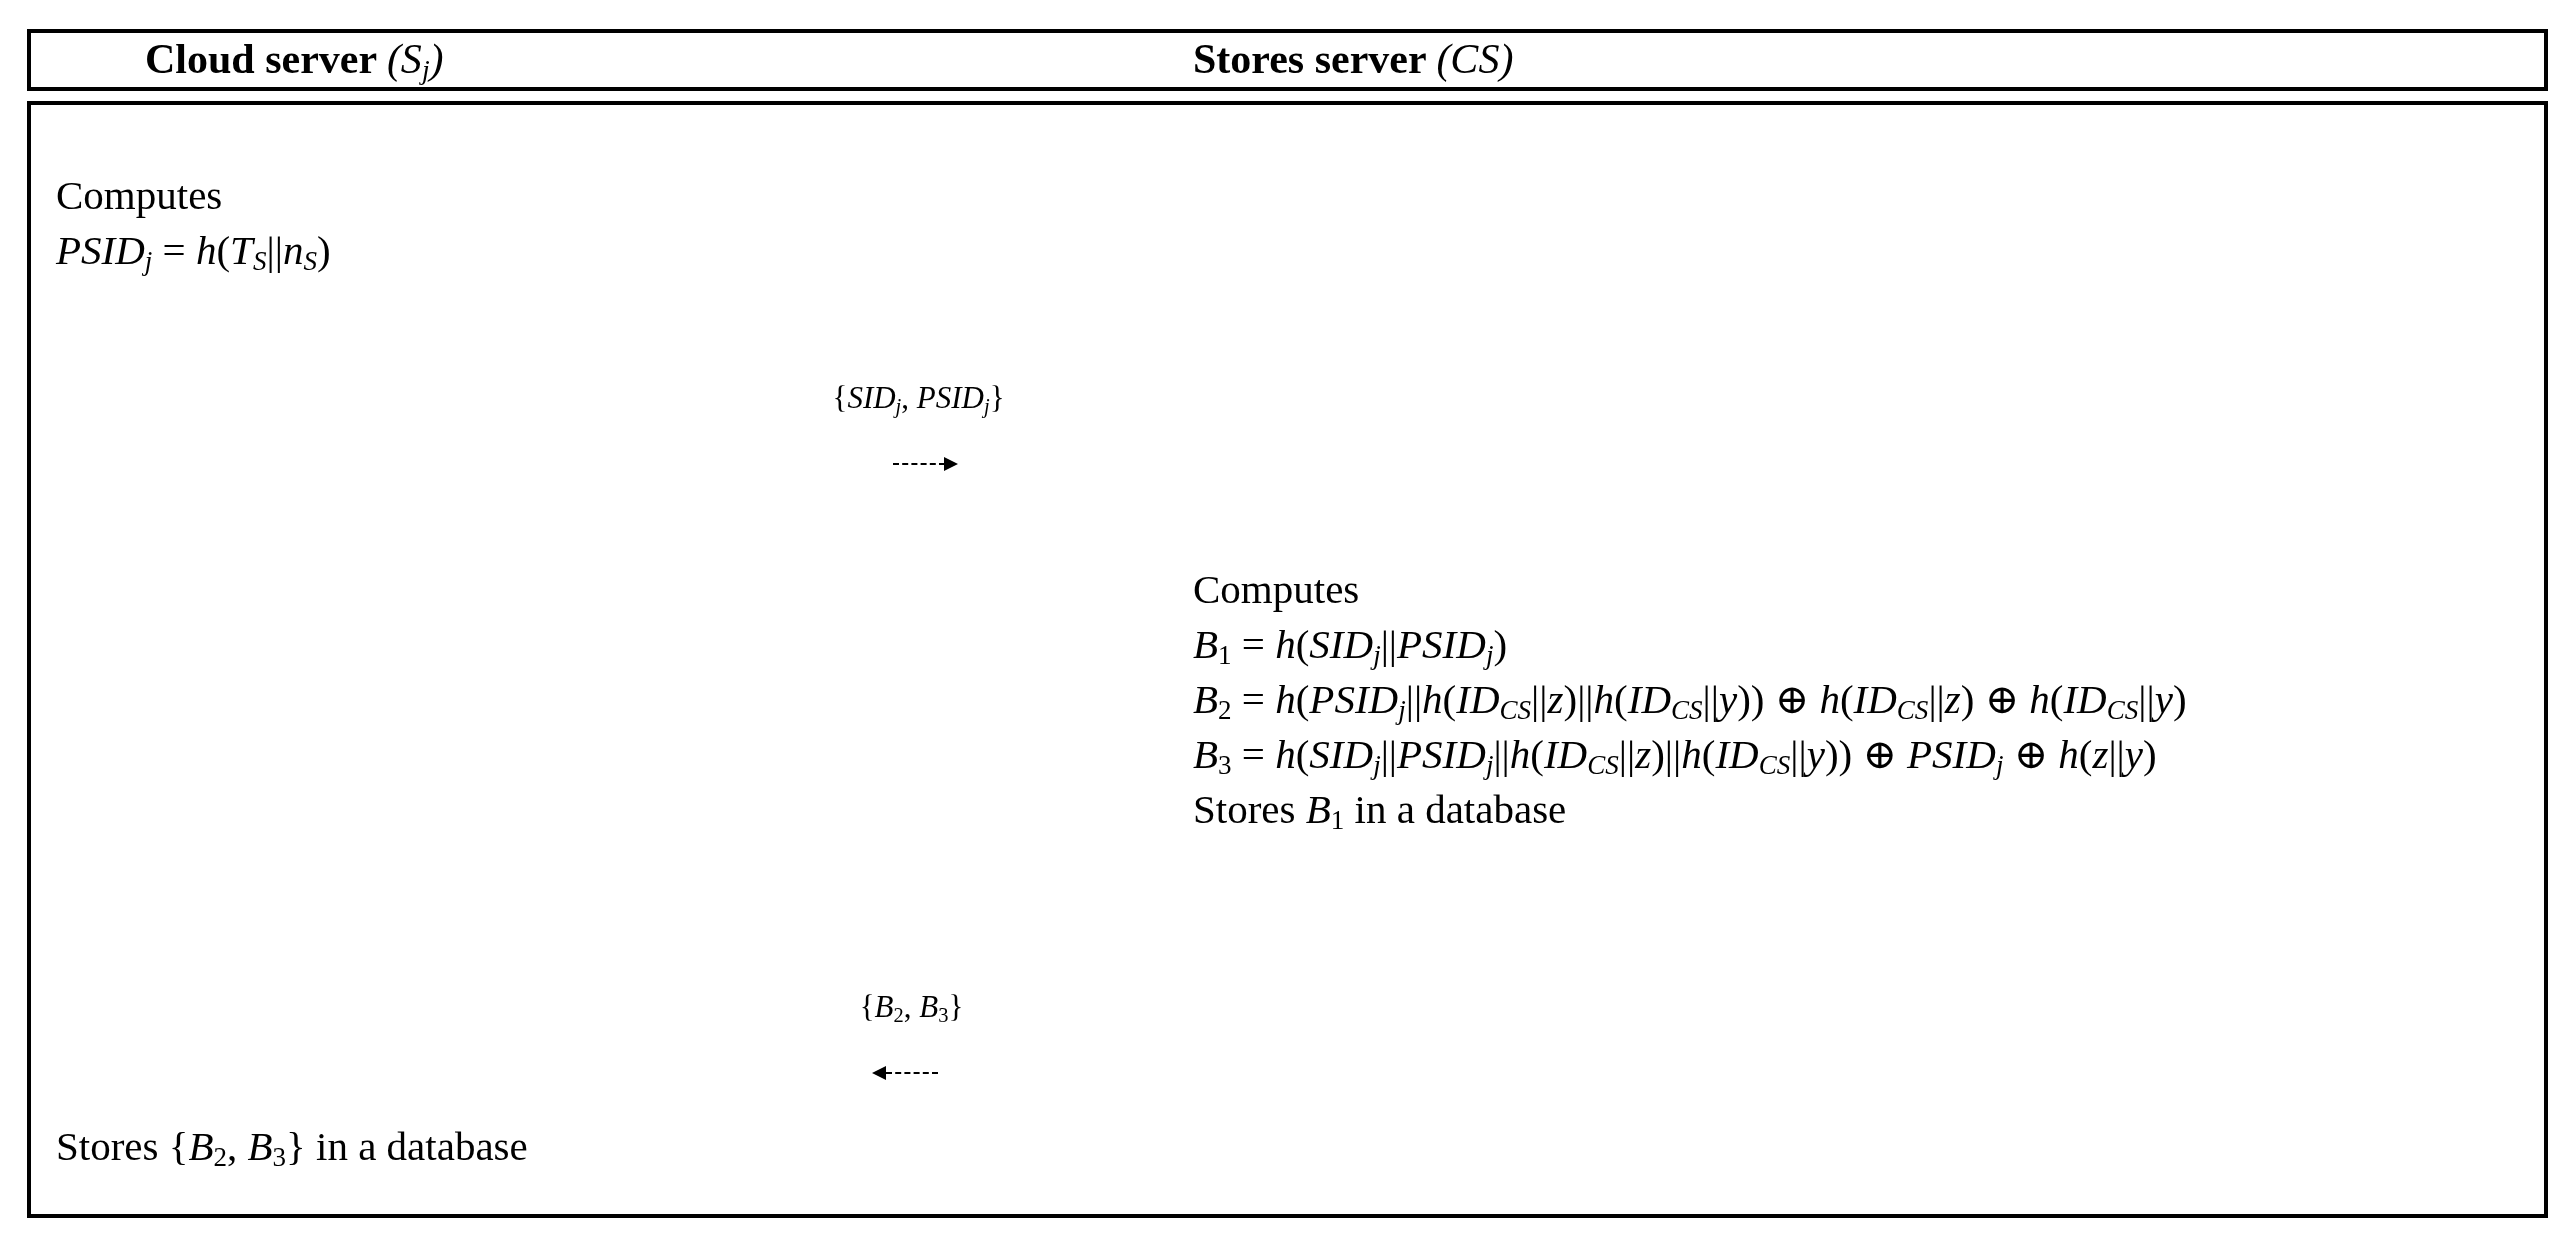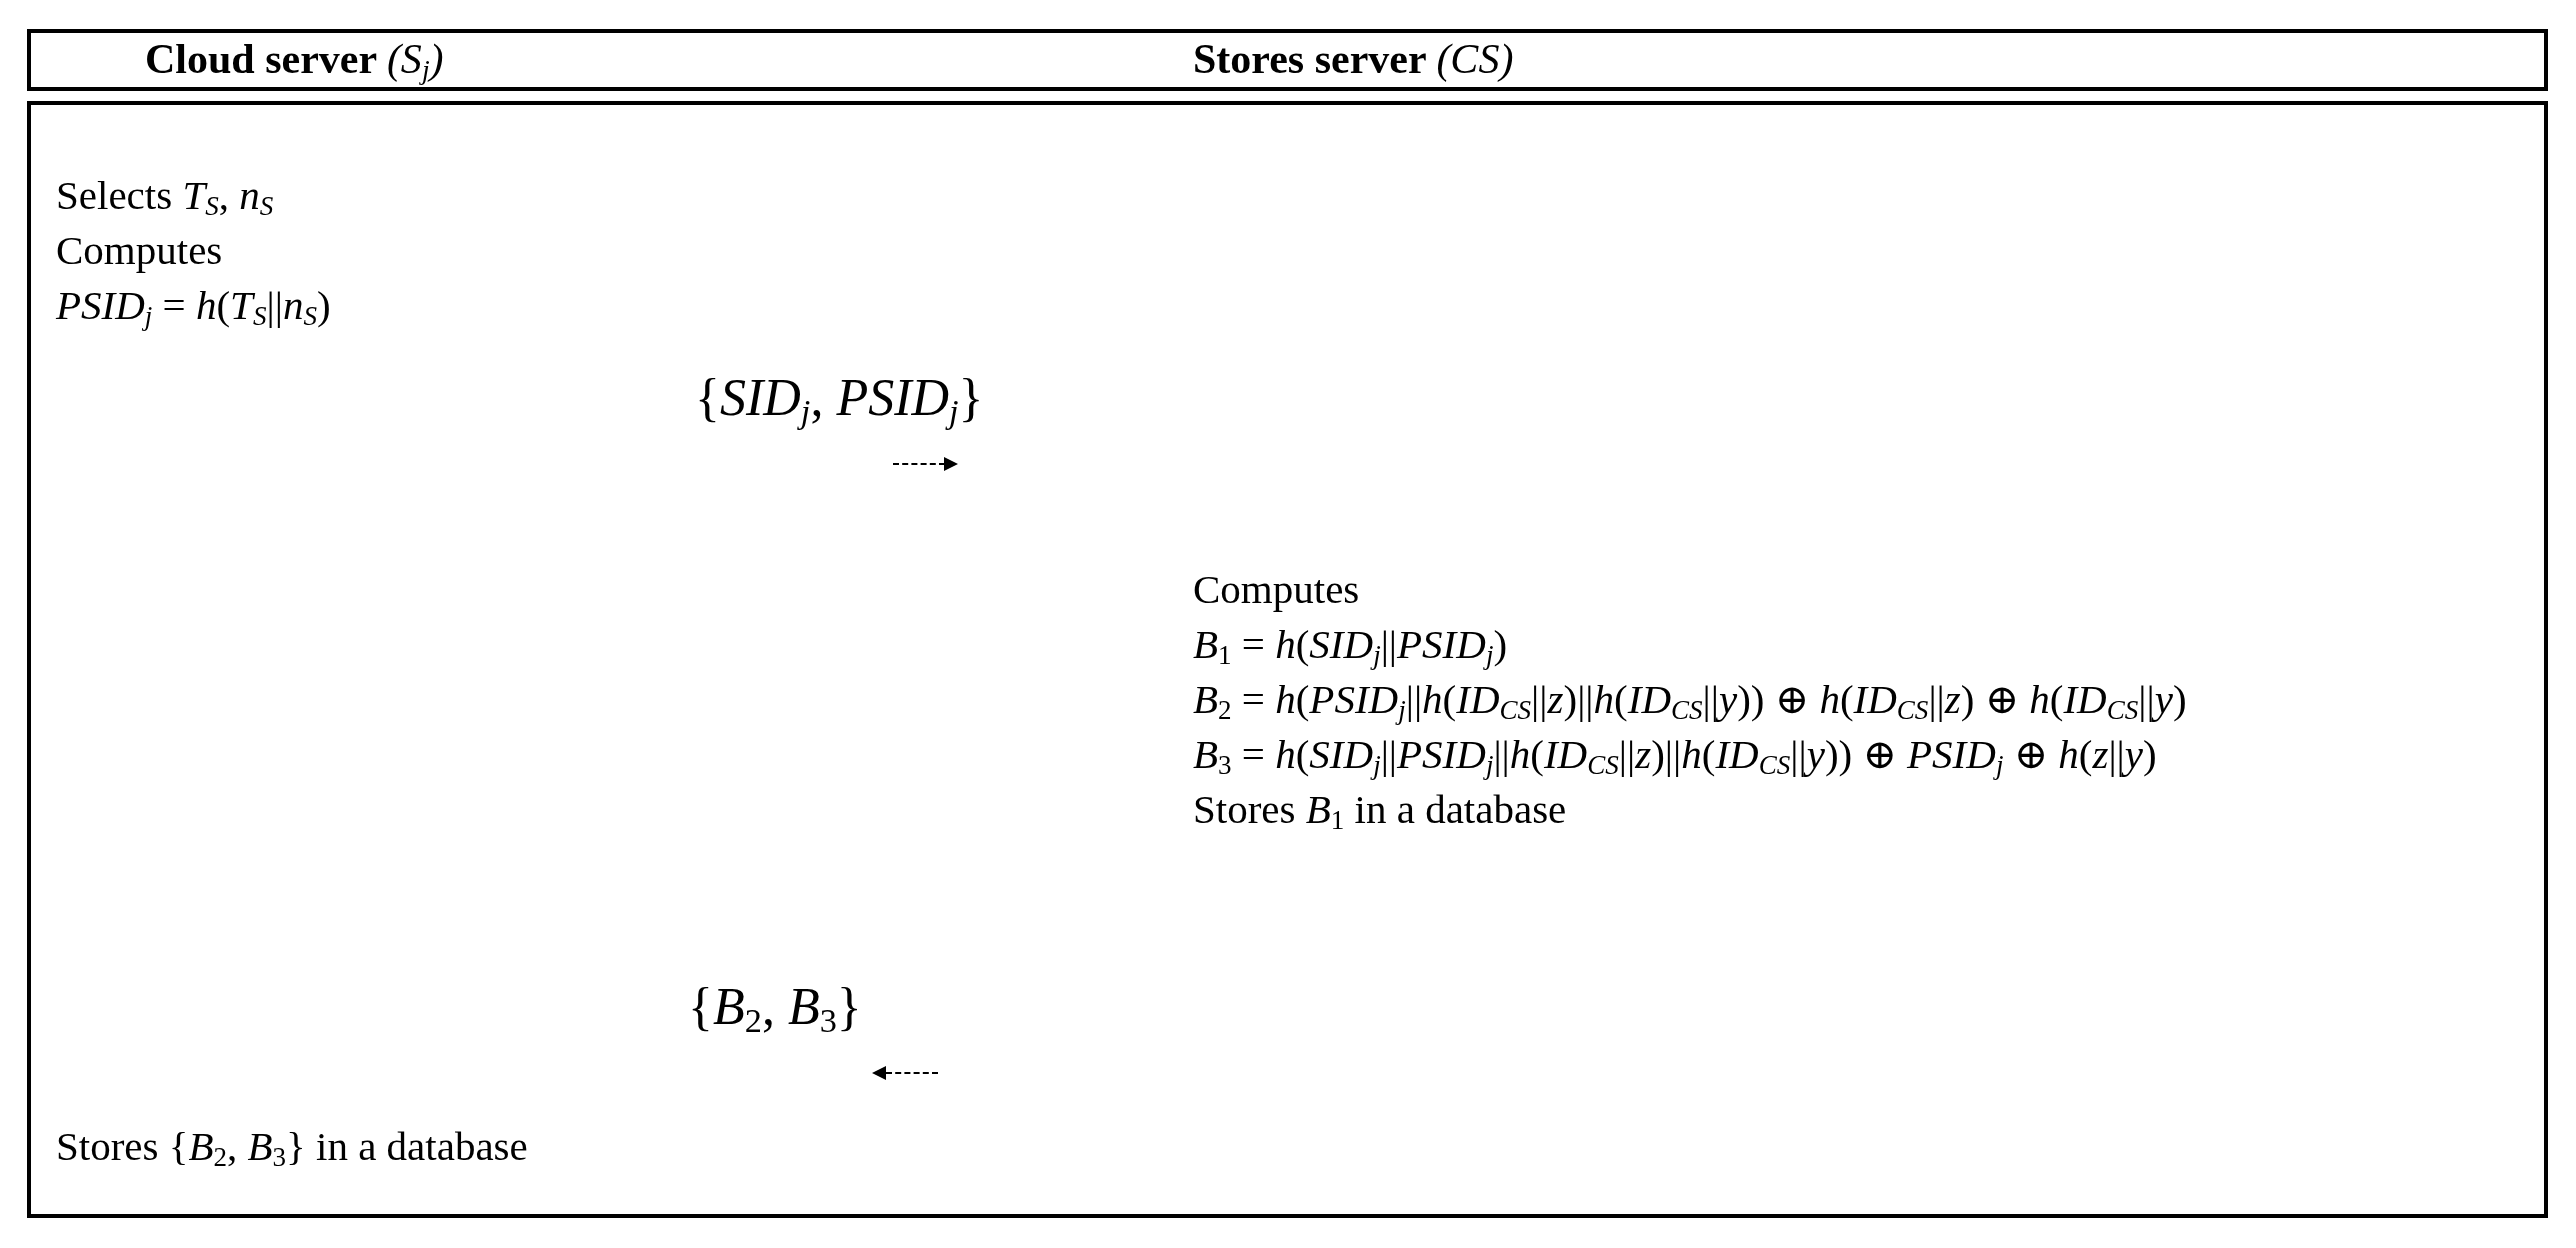--- a/index.html
+++ b/index.html
@@ -17,21 +17,21 @@
     font-size:42px;font-weight:bold;white-space:nowrap;
   }
   #hLeft{left:114px}
   #hRight{left:1162px}
 
   .block{position:absolute;font-size:41px;line-height:55px;white-space:nowrap}
   #cloud1{left:25px;top:63px}
   #control{left:1162px;top:457px}
   #cloud2{left:25px;top:1014px}
 
-  .message{position:absolute;width:447px;font-size:52px;line-height:55px;white-space:nowrap}
+  .message{position:absolute;width:447px;text-align:center;font-size:31px;line-height:55px;white-space:nowrap}
   #msg1{left:664px;top:265px}
   #msg2{left:657px;top:874px}
 
   
   .mi{font-style:italic;font-weight:400}
   .mr{font-style:normal}
   sub{font-size:66%;line-height:0;vertical-align:-0.22em}
 
   
   .dash{position:relative;height:0;width:52px;border-top:2.7px dashed #000;margin:38px auto 0}
@@ -44,21 +44,20 @@
 <body style="background: rgb(255, 255, 255); color: rgb(0, 0, 0);">
 
 <div class="box" id="headerBox" style="border-color: rgb(0, 0, 0);">
   <div class="hlabel" id="hLeft"><span class="mr">Cloud server </span><span class="mi">(S</span><sub class="mi">j</sub><span class="mi">)</span></div>
   <div class="hlabel" id="hRight"><span class="mr">Stores server </span><span class="mi">(CS)</span></div>
 </div>
 
 <div class="box" id="mainBox" style="border-color: rgb(0, 0, 0);">
 
   <div class="block" id="cloud1">
-    <div><span class="mr">Selects </span><span class="mi">T</span><sub class="mi">S</sub><span class="mr">, </span><span class="mi">n</span><sub class="mi">S</sub></div>
     <div><span class="mr">Computes</span></div>
     <div><span class="mi">PSID</span><sub class="mi">j</sub><span class="mr"> = </span><span class="mi">h</span><span class="mr">(</span><span class="mi">T</span><sub class="mi">S</sub><span class="mr">||</span><span class="mi">n</span><sub class="mi">S</sub><span class="mr">)</span></div>
   </div>
 
   <div class="message" id="msg1">
     <div><span class="mr">{</span><span class="mi">SID</span><sub class="mi">j</sub><span class="mr">, </span><span class="mi">PSID</span><sub class="mi">j</sub><span class="mr">}</span></div>
     <div class="dash right"></div>
   </div>
 
   <div class="block" id="control">

